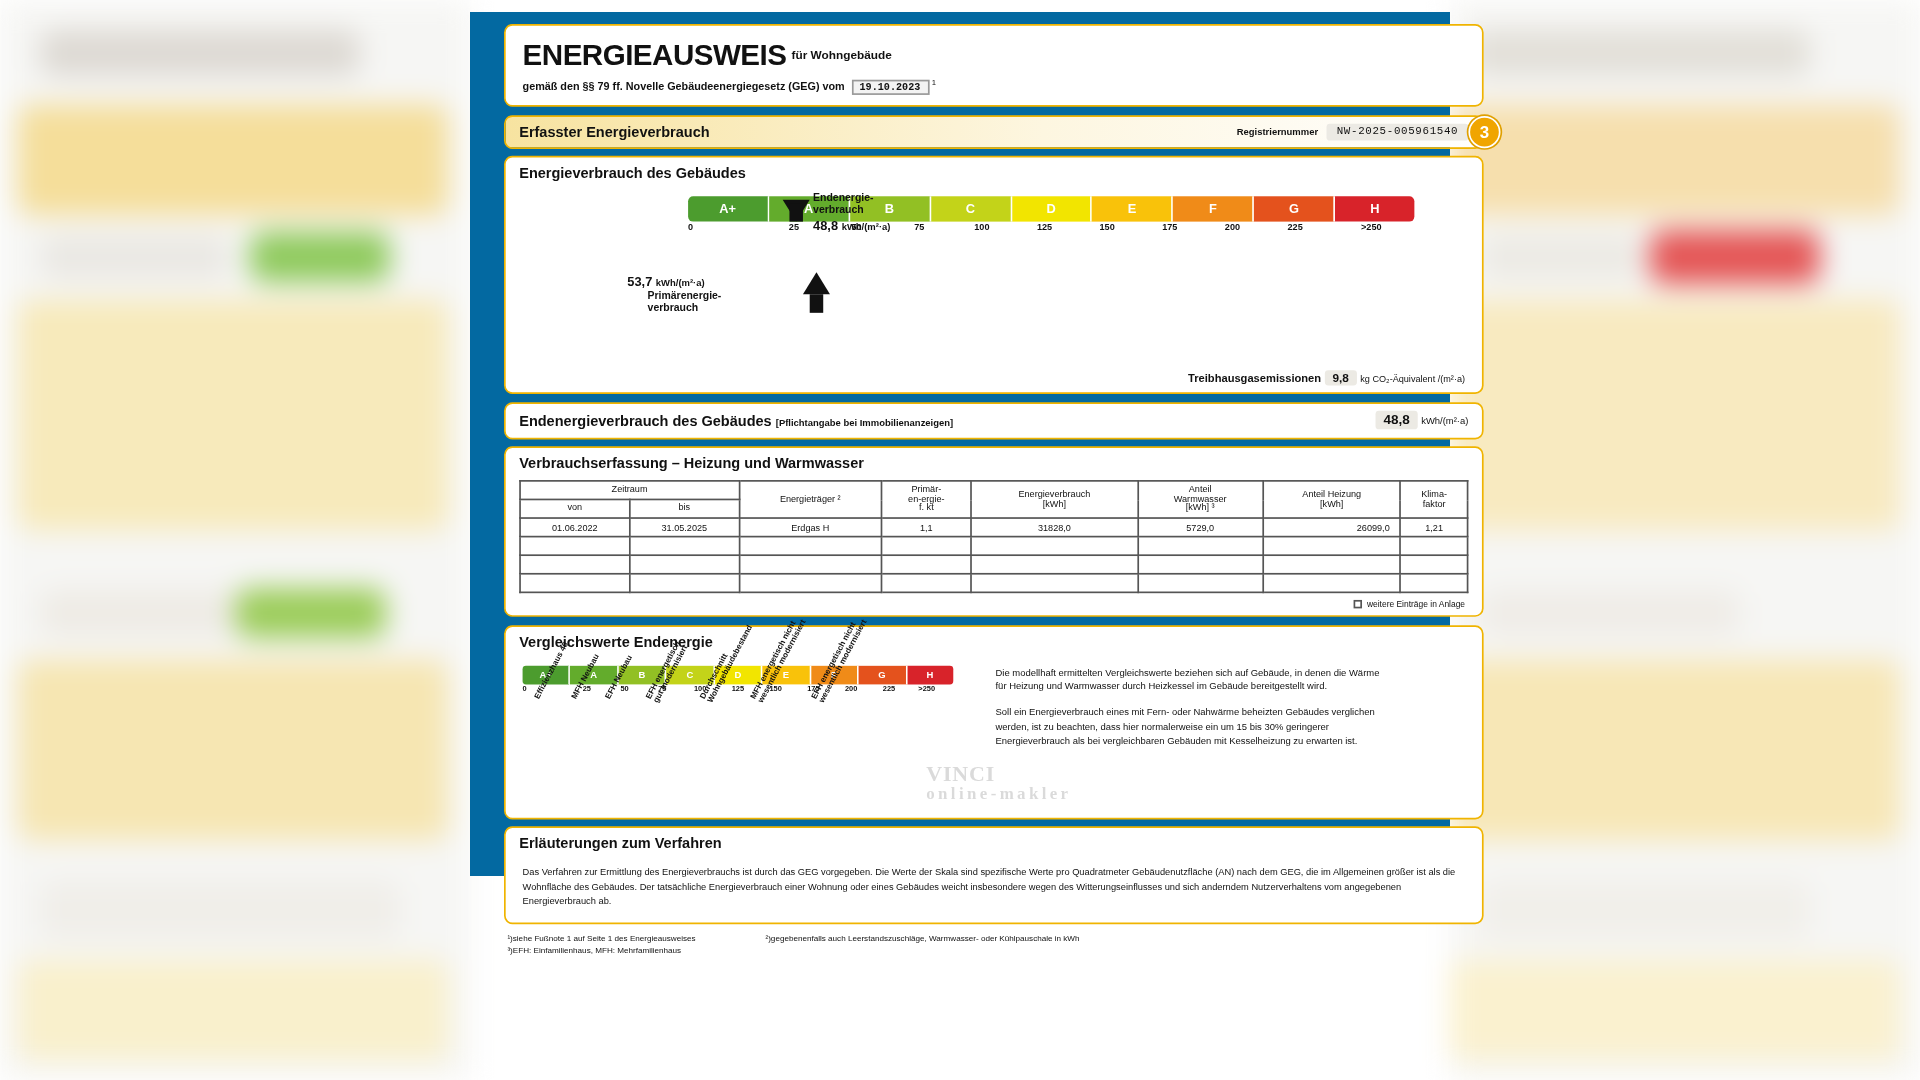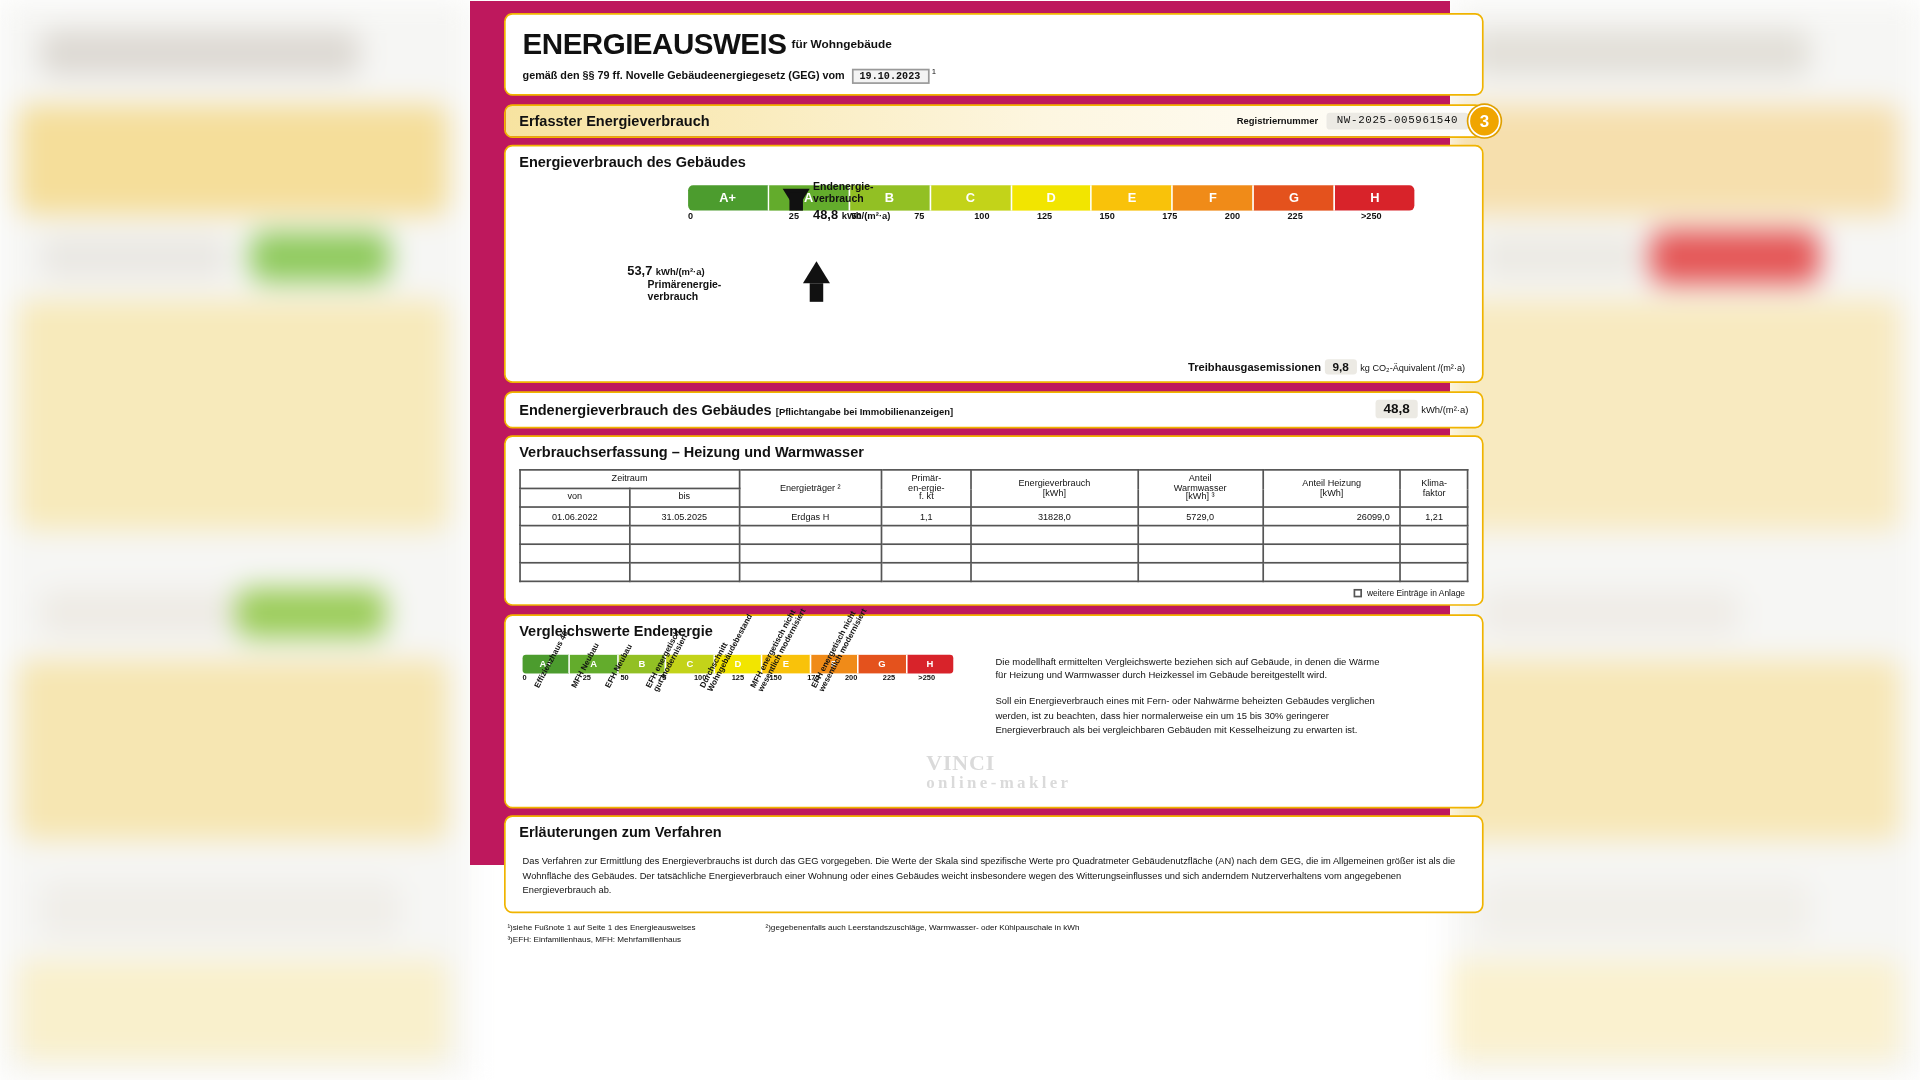--- a/index.html
+++ b/index.html
@@ -16,22 +16,22 @@
     position:absolute; top:0; height:1080px; width:470px;
     background:#f6f6f4;
     overflow:hidden;
     filter: blur(14px);
   }
   .bg-wing.left { left:0; }
   .bg-wing.right { right:0; }
   .bg-blob { position:absolute; border-radius:14px; opacity:.85; }
 
   .page {
-    position:absolute; left:470px; top:1px; width:980px; height:864px;
-    background:#be185d;
+    position:absolute; left:470px; top:12px; width:980px; height:864px;
+    background:#0369a1;
   }
   .sheet {
     position:absolute; left:34px; top:12px; width:580px; height:868px;
     transform: scale(1.689);
     transform-origin: 0 0;
     font-size:6.4px;
     color:#111;
   }
   .box {
     border:1.6px solid #f0b400;

